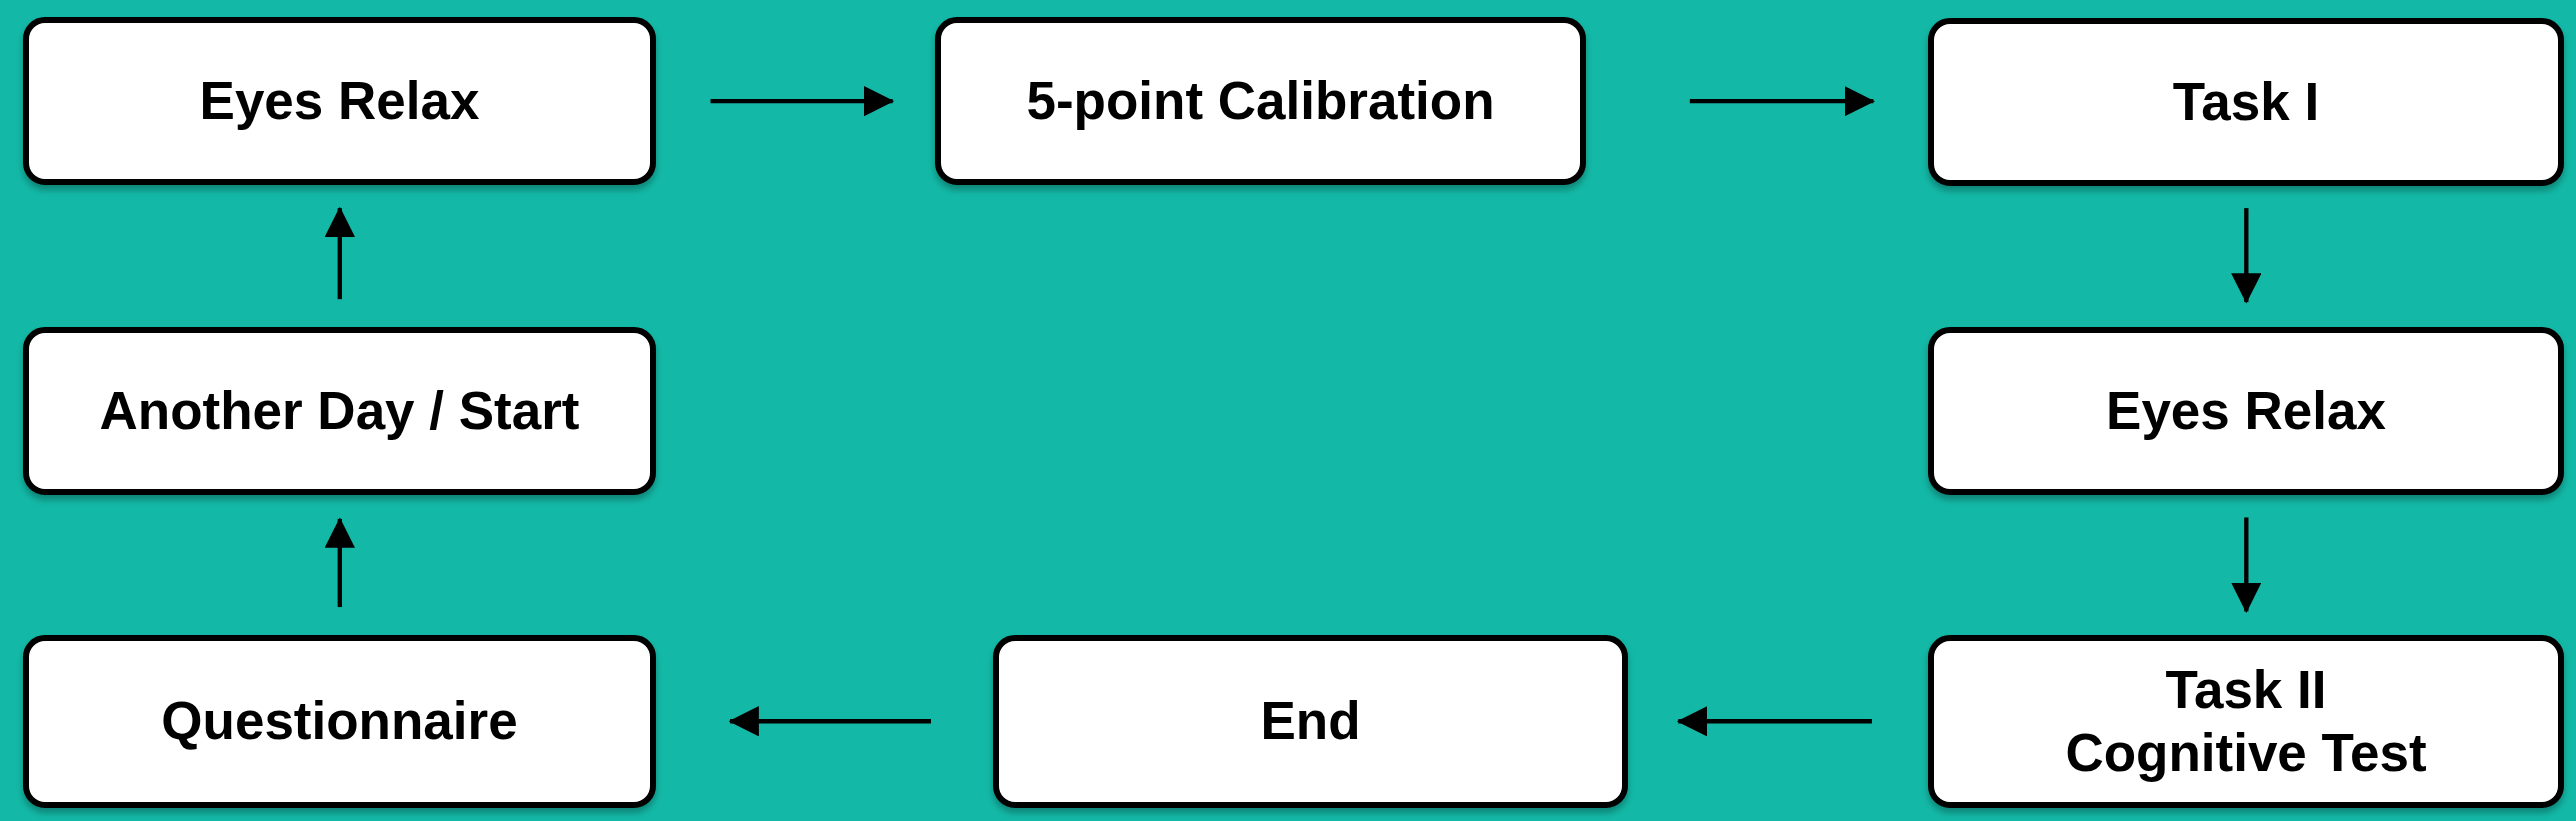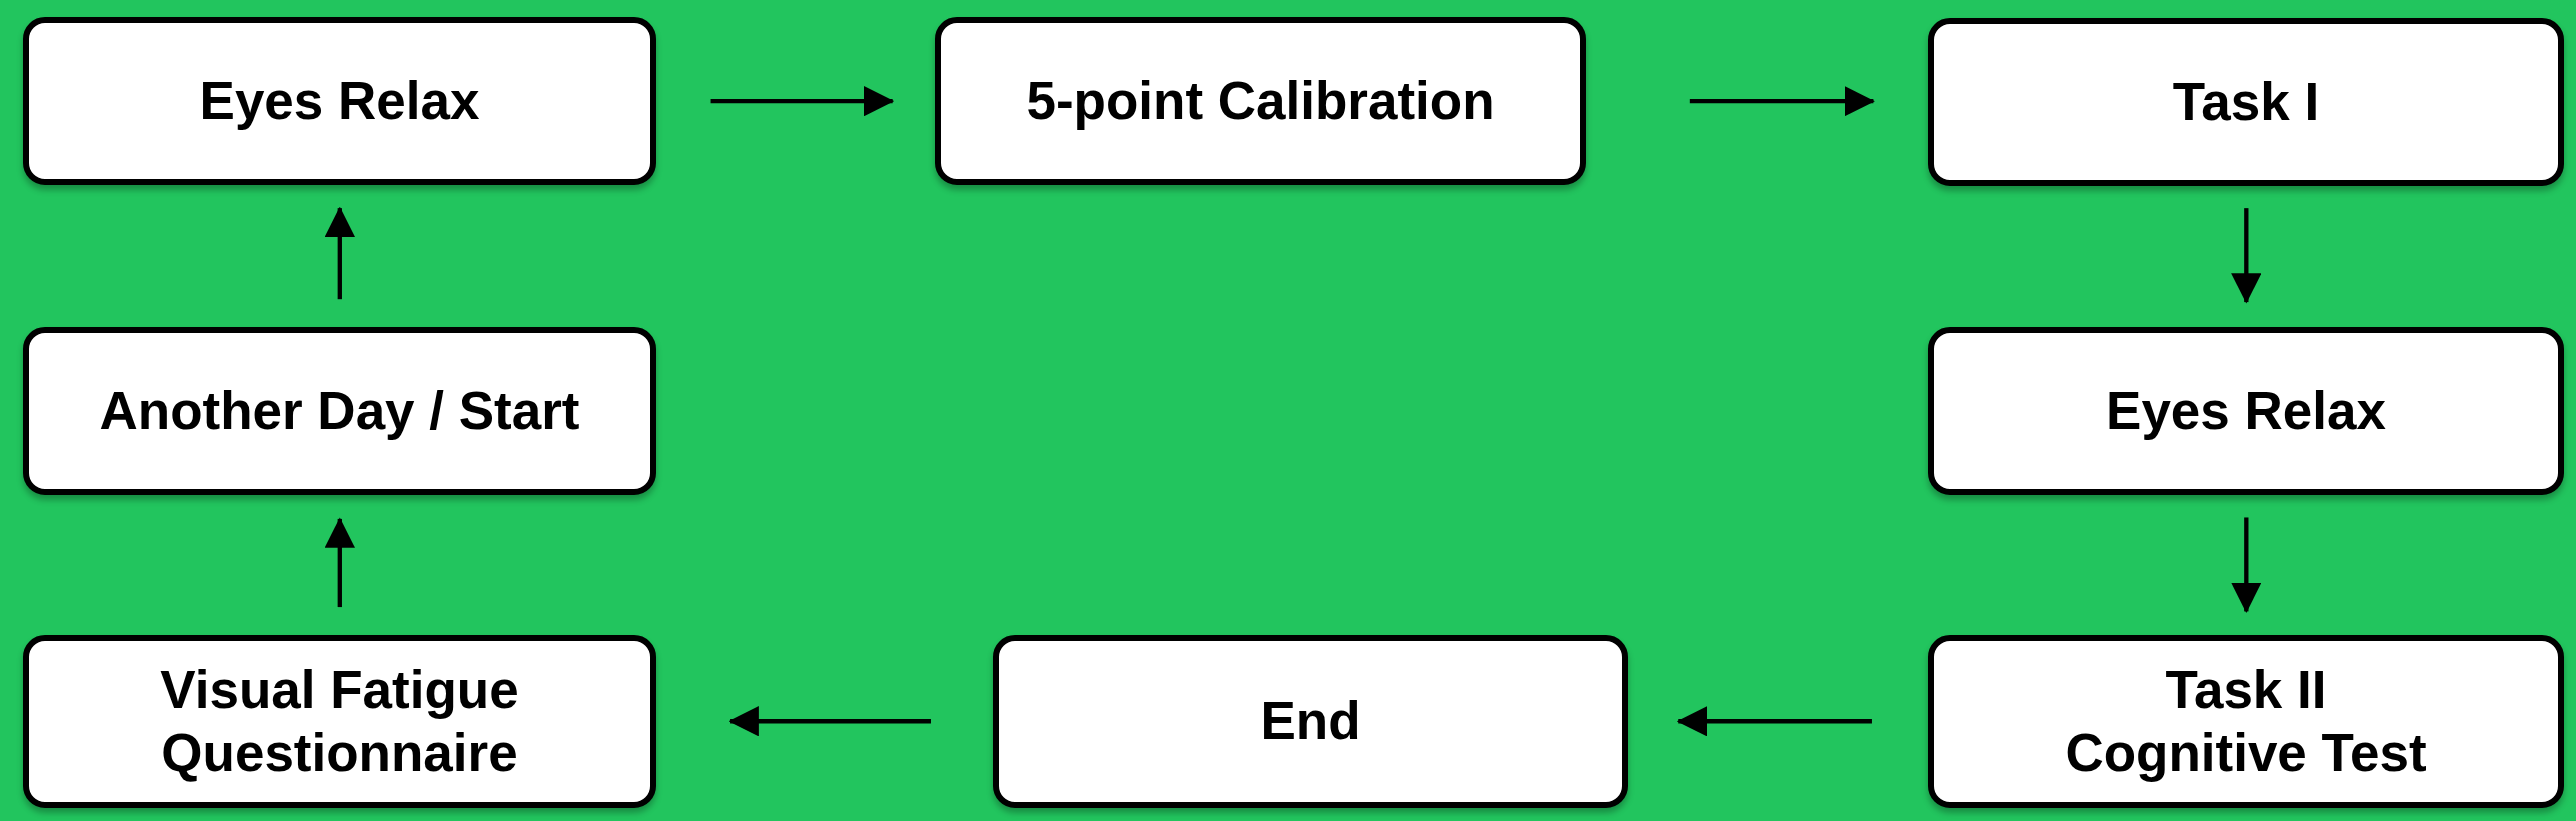--- a/index.html
+++ b/index.html
@@ -10,21 +10,21 @@
   body {
     width: 2576px;
     height: 821px;
     overflow: hidden;
     font-family: "Liberation Sans", sans-serif;
   }
   .canvas {
     position: relative;
     width: 2576px;
     height: 821px;
-    background: #22c55e;
+    background: #14b8a6;
   }
   .node {
     position: absolute;
     box-sizing: border-box;
     background: #ffffff;
     border: 6.5px solid #000000;
     border-radius: 22px;
     box-shadow: 0 5px 6.5px rgba(0,0,0,0.28);
     display: flex;
     flex-direction: column;
@@ -95,21 +95,20 @@
 
   <div class="node pos-another-day">
     <span>Another Day / Start</span>
   </div>
 
   <div class="node pos-eyes-relax-right">
     <span>Eyes Relax</span>
   </div>
 
   <div class="node pos-questionnaire">
-    <span>Visual Fatigue</span>
     <span>Questionnaire</span>
   </div>
 
   <div class="node pos-end">
     <span>End</span>
   </div>
 
   <div class="node pos-task2">
     <span>Task II</span>
     <span>Cognitive Test</span>

